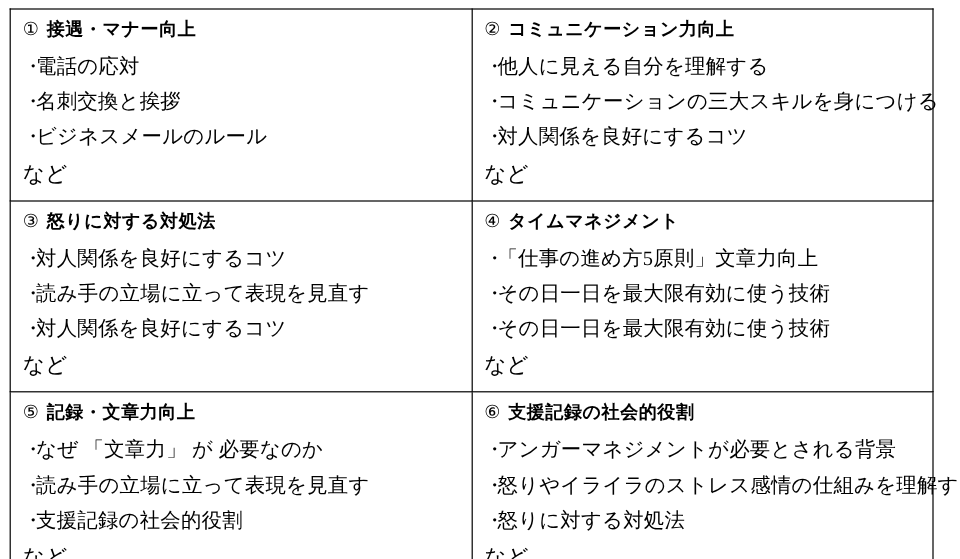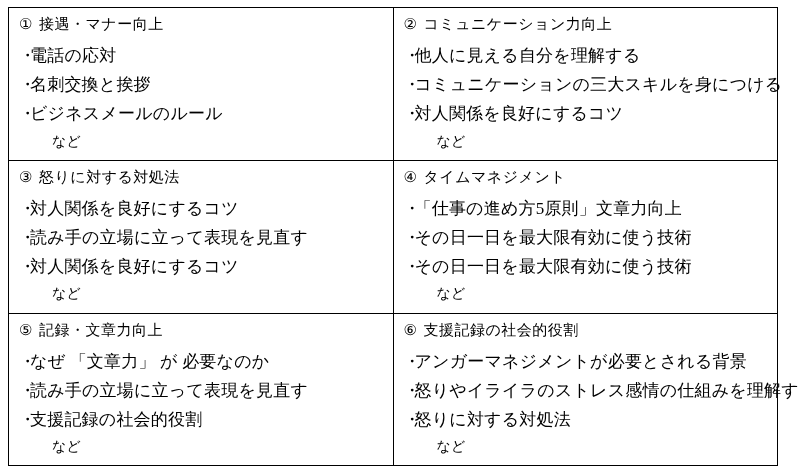--- a/index.html
+++ b/index.html
@@ -43,43 +43,42 @@
     display: flex;
     align-items: baseline;
   }
   .cell-num {
     display: inline-block;
     margin-right: 6px;
     font-weight: normal;
     font-size: 15px;
   }
   .cell-title {
-    font-weight: normal;
+    font-weight: bold;
   }
   ul.items {
     list-style: none;
     margin: 0;
     padding: 0;
   }
   ul.items li {
     font-size: 17px;
     line-height: 1.72;
     white-space: nowrap;
     letter-spacing: 0.2px;
   }
   ul.items li .bullet {
     display: inline-block;
     width: 11px;
   }
   .etc {
-    font-size: 14px;
+    font-size: 18px;
     line-height: 1.72;
     margin-top: 1px;
     letter-spacing: 0.2px;
-    margin-left: 33px;
   }
   .cell-inner {
     display: flex;
     flex-direction: column;
     height: 100%;
   }
   .cell-body {
     flex: 1 1 auto;
   }
 </style>

